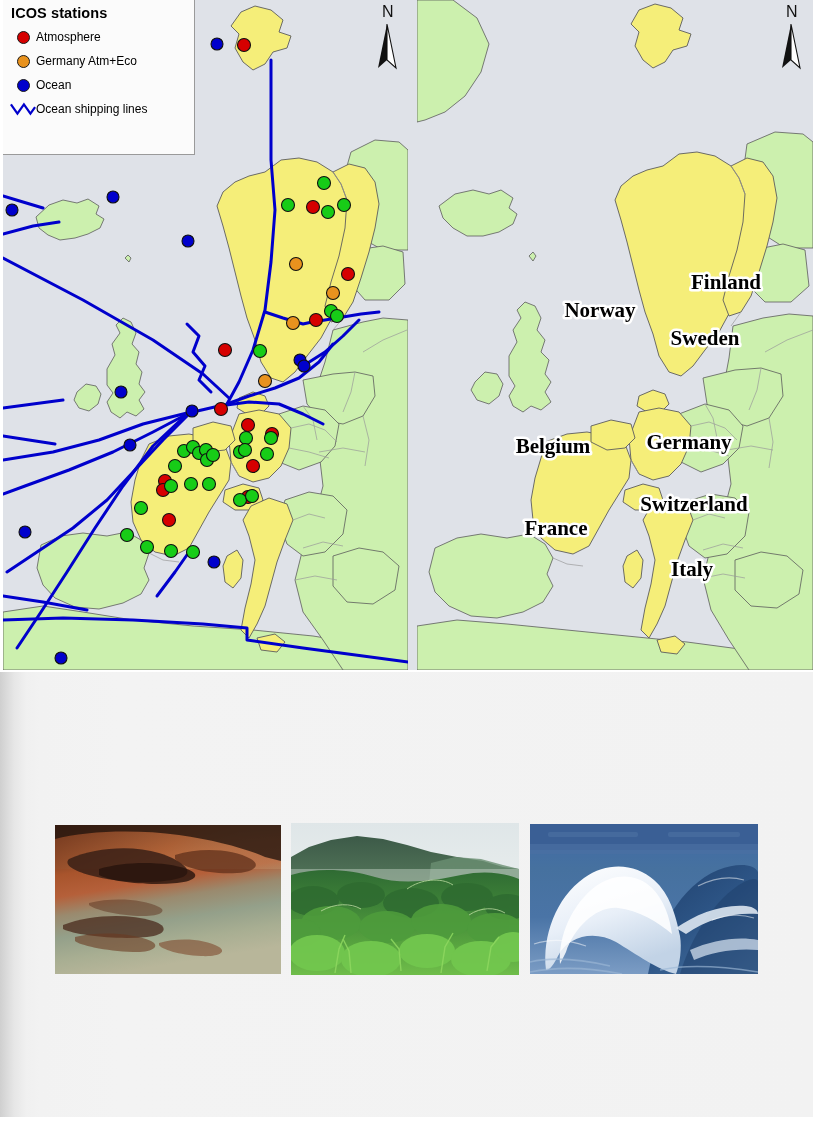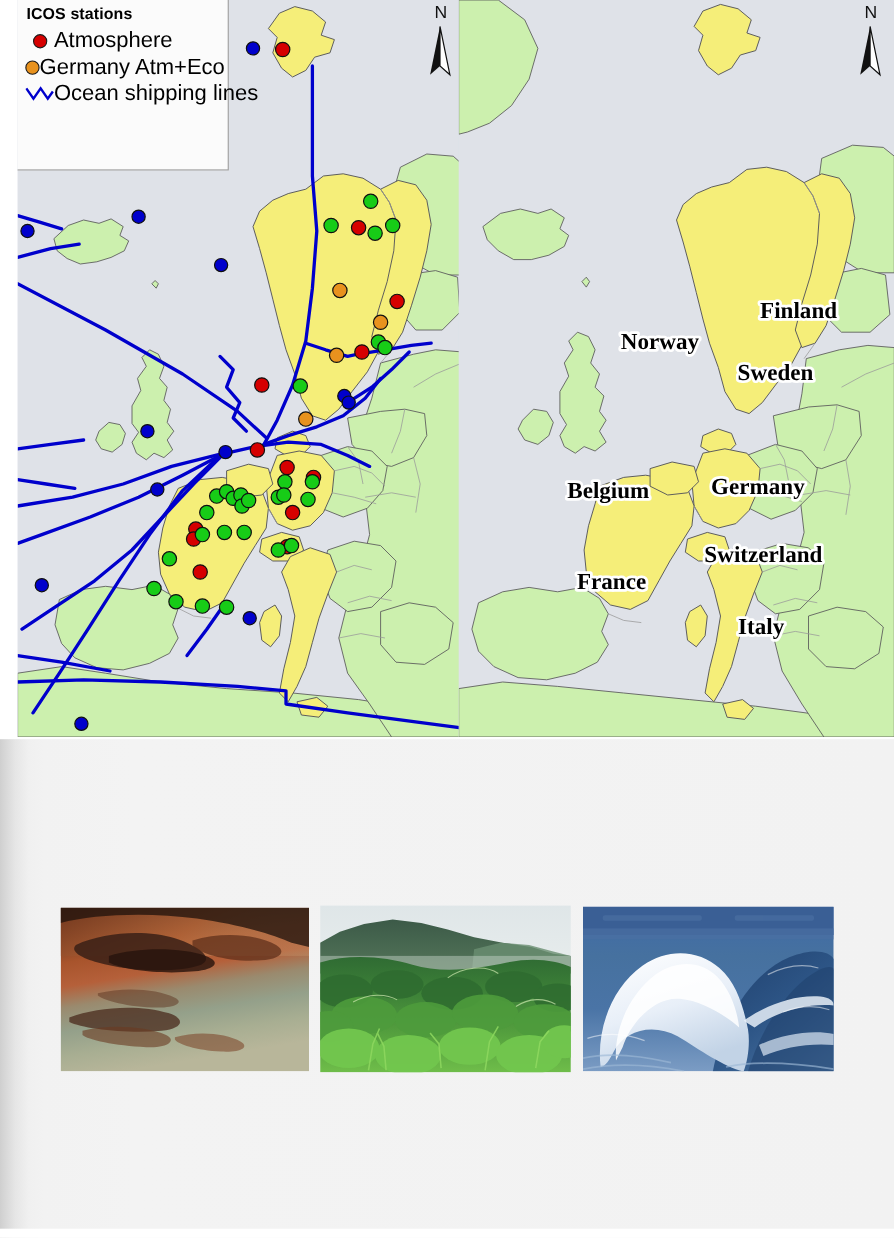--- a/index.html
+++ b/index.html
@@ -27,21 +27,21 @@
   
   #maps-band {
     position:absolute; left:0; top:0; width:813px; height:672px;
     background:#ffffff;
   }
   .map-panel {
     position:absolute; top:0; height:670px;
     background:#dfe2e8;
     overflow:hidden;
   }
-  #map-left  { left:16px;   width:418px; }
+  #map-left  { left:3px;   width:418px; }
   #map-right { left:417px; width:396px; }
 
   .map-svg { position:absolute; left:0; top:0; }
 
   
   #legend {
     position:absolute; left:-2px; top:-2px;
     width:194px; height:157px;
     background:#fbfbfb;
     border:1px solid #9a9a9a;
@@ -55,21 +55,21 @@
   }
   .legend-row {
     display:flex; align-items:center; height:24px;
   }
   .legend-sym { width:26px; display:flex; align-items:center; justify-content:center; }
   .legend-dot {
     width:13px; height:13px; border-radius:50%;
     border:1px solid #1a1a1a;
   }
   .legend-label {
-    font-size:20px; color:#000; line-height:1;
+    font-size:12px; color:#000; line-height:1;
     font-family:"Liberation Sans", sans-serif;
     white-space:nowrap;
     text-align:right;
   }
 
   
   .north-arrow { position:absolute; z-index:25; width:34px; height:70px; }
   .north-arrow .n-letter {
     position:absolute; top:0px; left:11px;
     font-size:16px; font-family:"Liberation Sans", sans-serif;
@@ -304,20 +304,26 @@
       </div>
 
 
       <div class="legend-row">
         <span class="legend-sym">
           <span class="legend-dot" style="background:#e8921e"></span>
         </span>
         <span class="legend-label">Germany Atm+Eco</span>
       </div>
 
+      <div class="legend-row">
+        <span class="legend-sym">
+          <span class="legend-dot" style="background:#0000cc"></span>
+        </span>
+        <span class="legend-label">Ocean</span>
+      </div>
 
       <div class="legend-row">
         <span class="legend-sym">
           <svg width="28" height="16" viewBox="0 0 28 16">
             <path d="M1 3 L8 13 L15 3 L22 13 L27 6" stroke="#0000cc" stroke-width="2.4" fill="none"></path>
           </svg>
         </span>
         <span class="legend-label">Ocean shipping lines</span>
       </div>
     </div>

